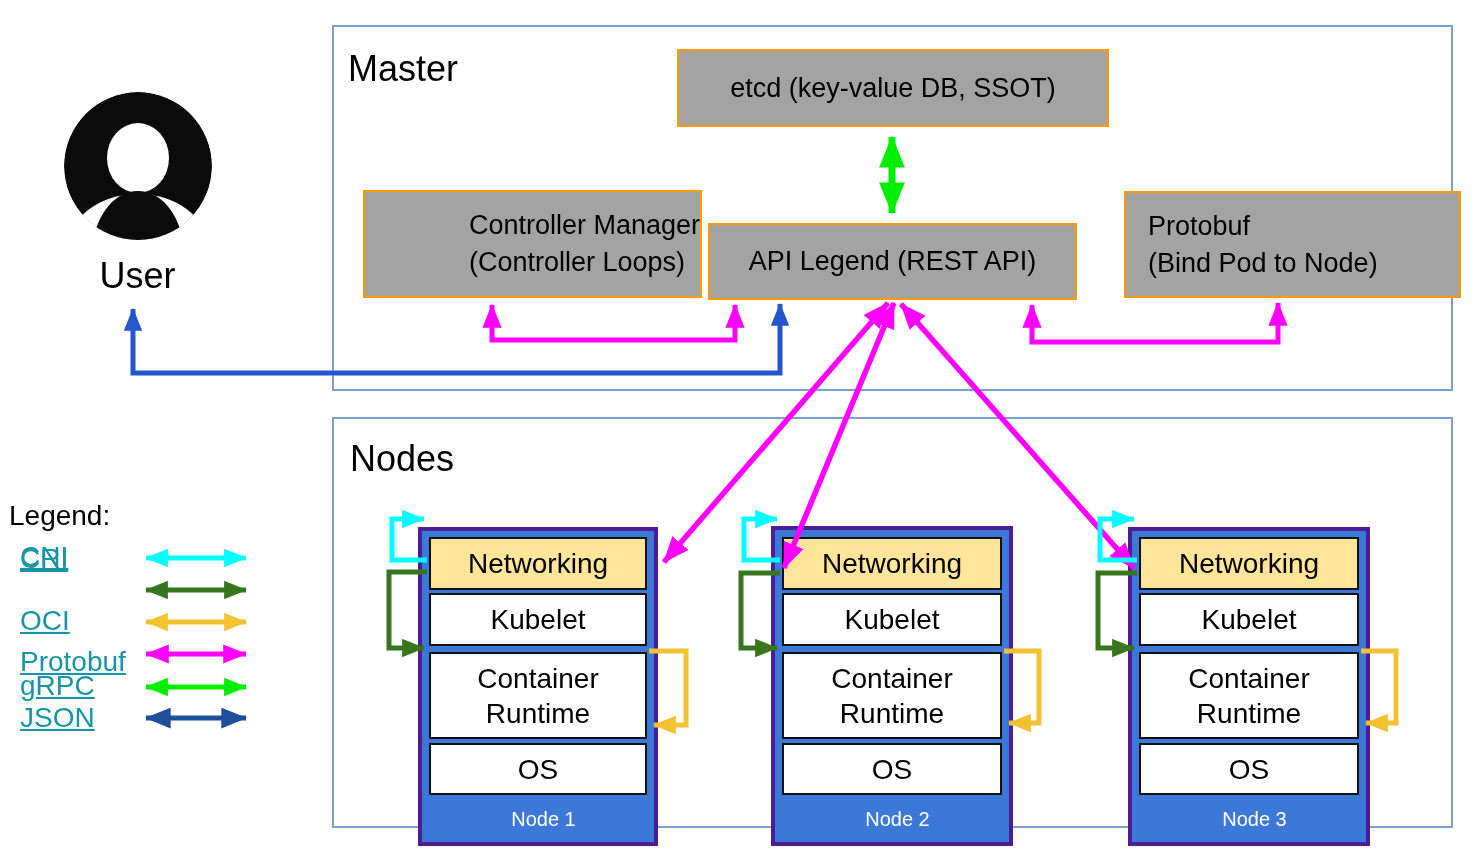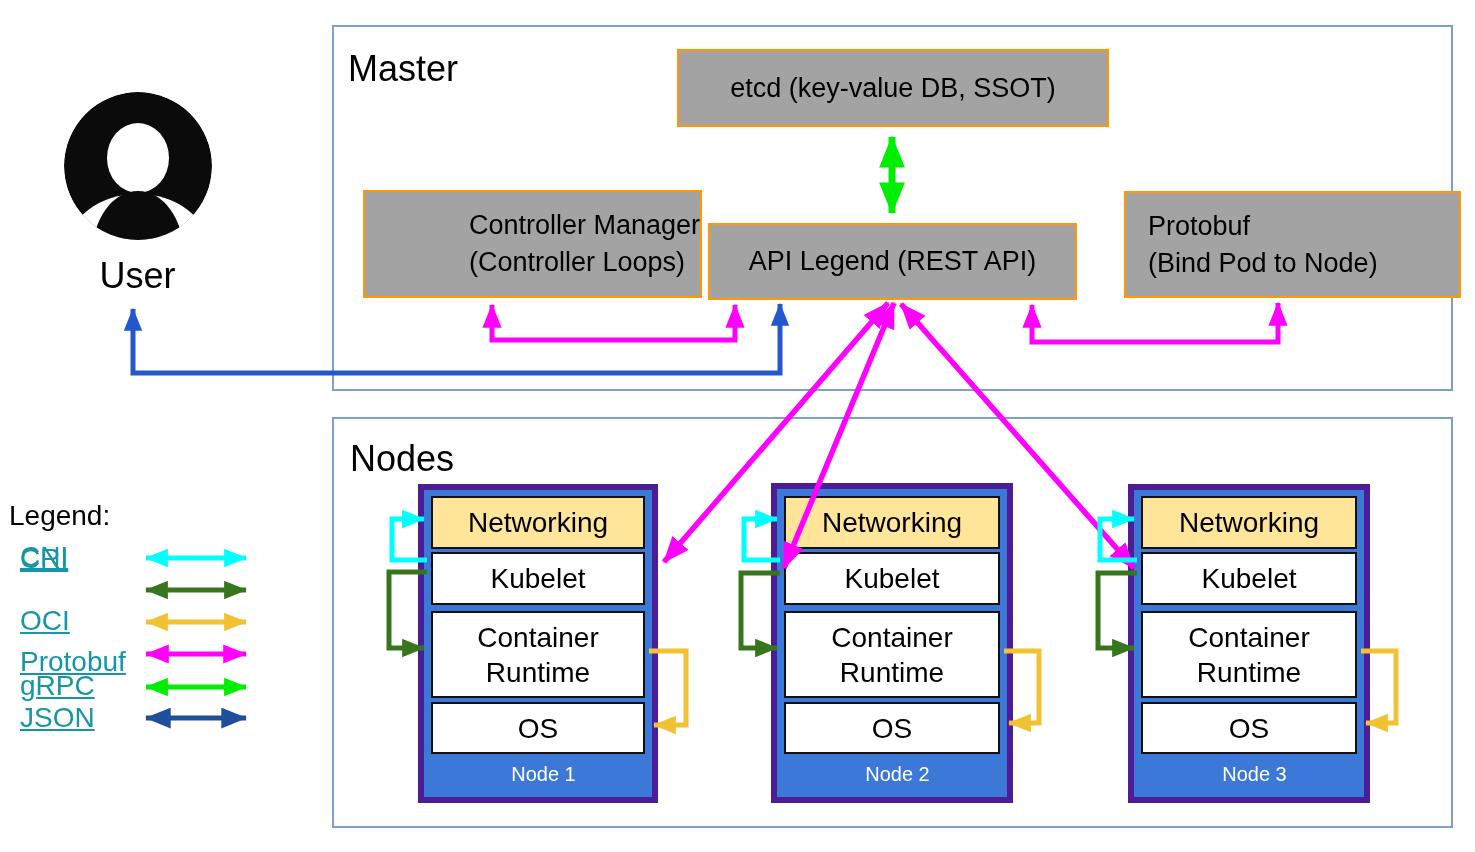--- a/index.html
+++ b/index.html
@@ -6,21 +6,21 @@
   #stage{
     position:relative;width:1475px;height:852px;background:#ffffff;
     font-family:"Liberation Sans", sans-serif;color:#000;overflow:hidden;
   }
   .section-box{position:absolute;border:2px solid #7d9fcb;background:#ffffff;}
   .section-title{position:absolute;font-size:36px;color:#000000;white-space:nowrap;}
   .obox{position:absolute;border:2px solid #ff9900;background:#a3a3a3;
         display:flex;align-items:center;justify-content:center;
         font-size:27px;line-height:37px;text-align:center;color:#000;}
   .obox.leftal{justify-content:flex-start;text-align:left;padding-left:22px;}
-  .node{position:absolute;background:#3c78d8;border:6px solid #4c1d95;box-sizing:border-box;}
+  .node{position:absolute;background:#3c78d8;border:4px solid #4c1d95;box-sizing:border-box;margin-top:43px;}
   .layer{position:absolute;left:7px;right:7px;border:2px solid #111;background:#ffffff;
          display:flex;align-items:center;justify-content:center;
          font-size:28px;line-height:35px;text-align:center;color:#000;}
   .layer.net{background:#ffe599;}
   .node-name{position:absolute;left:0;right:0;bottom:11px;text-align:center;
              color:#ffffff;font-size:20px;padding-left:11px;}
   .legend-title{position:absolute;font-size:28px;color:#000;}
   .legend-link{position:absolute;font-size:28px;color:#1695a5;text-decoration:underline;
                cursor:pointer;white-space:nowrap;}
   .user-label{position:absolute;font-size:36px;color:#000;text-align:center;}

